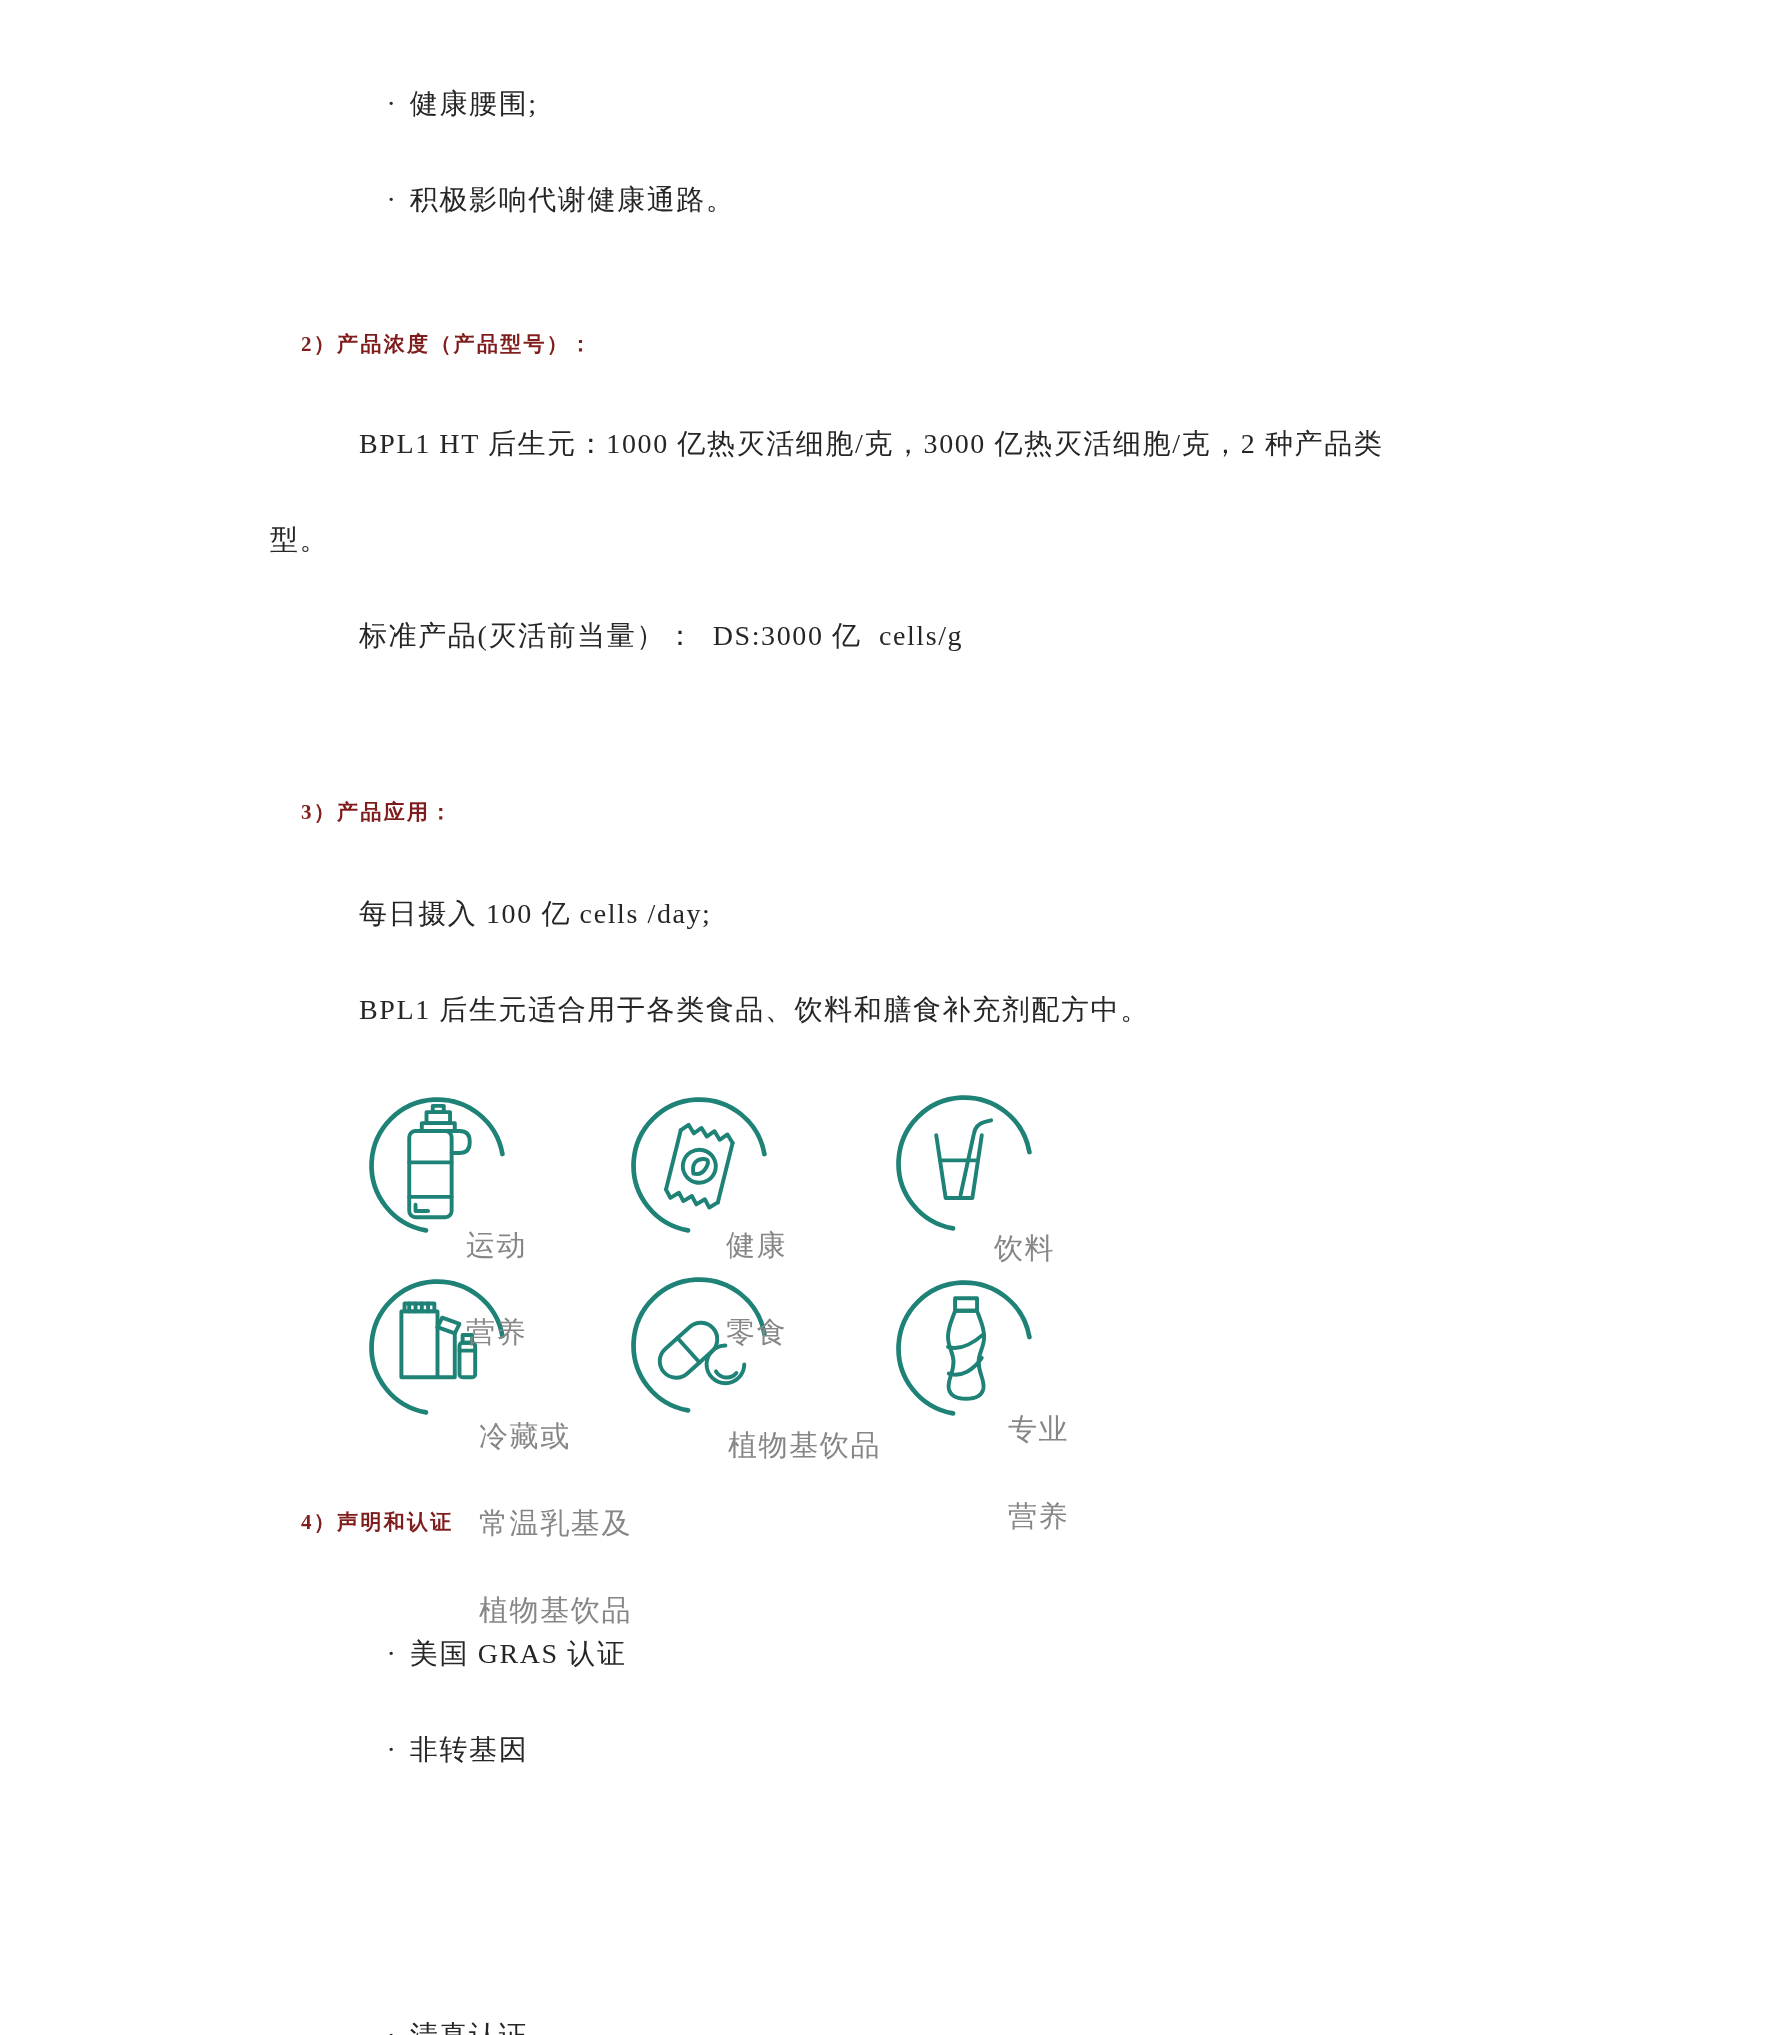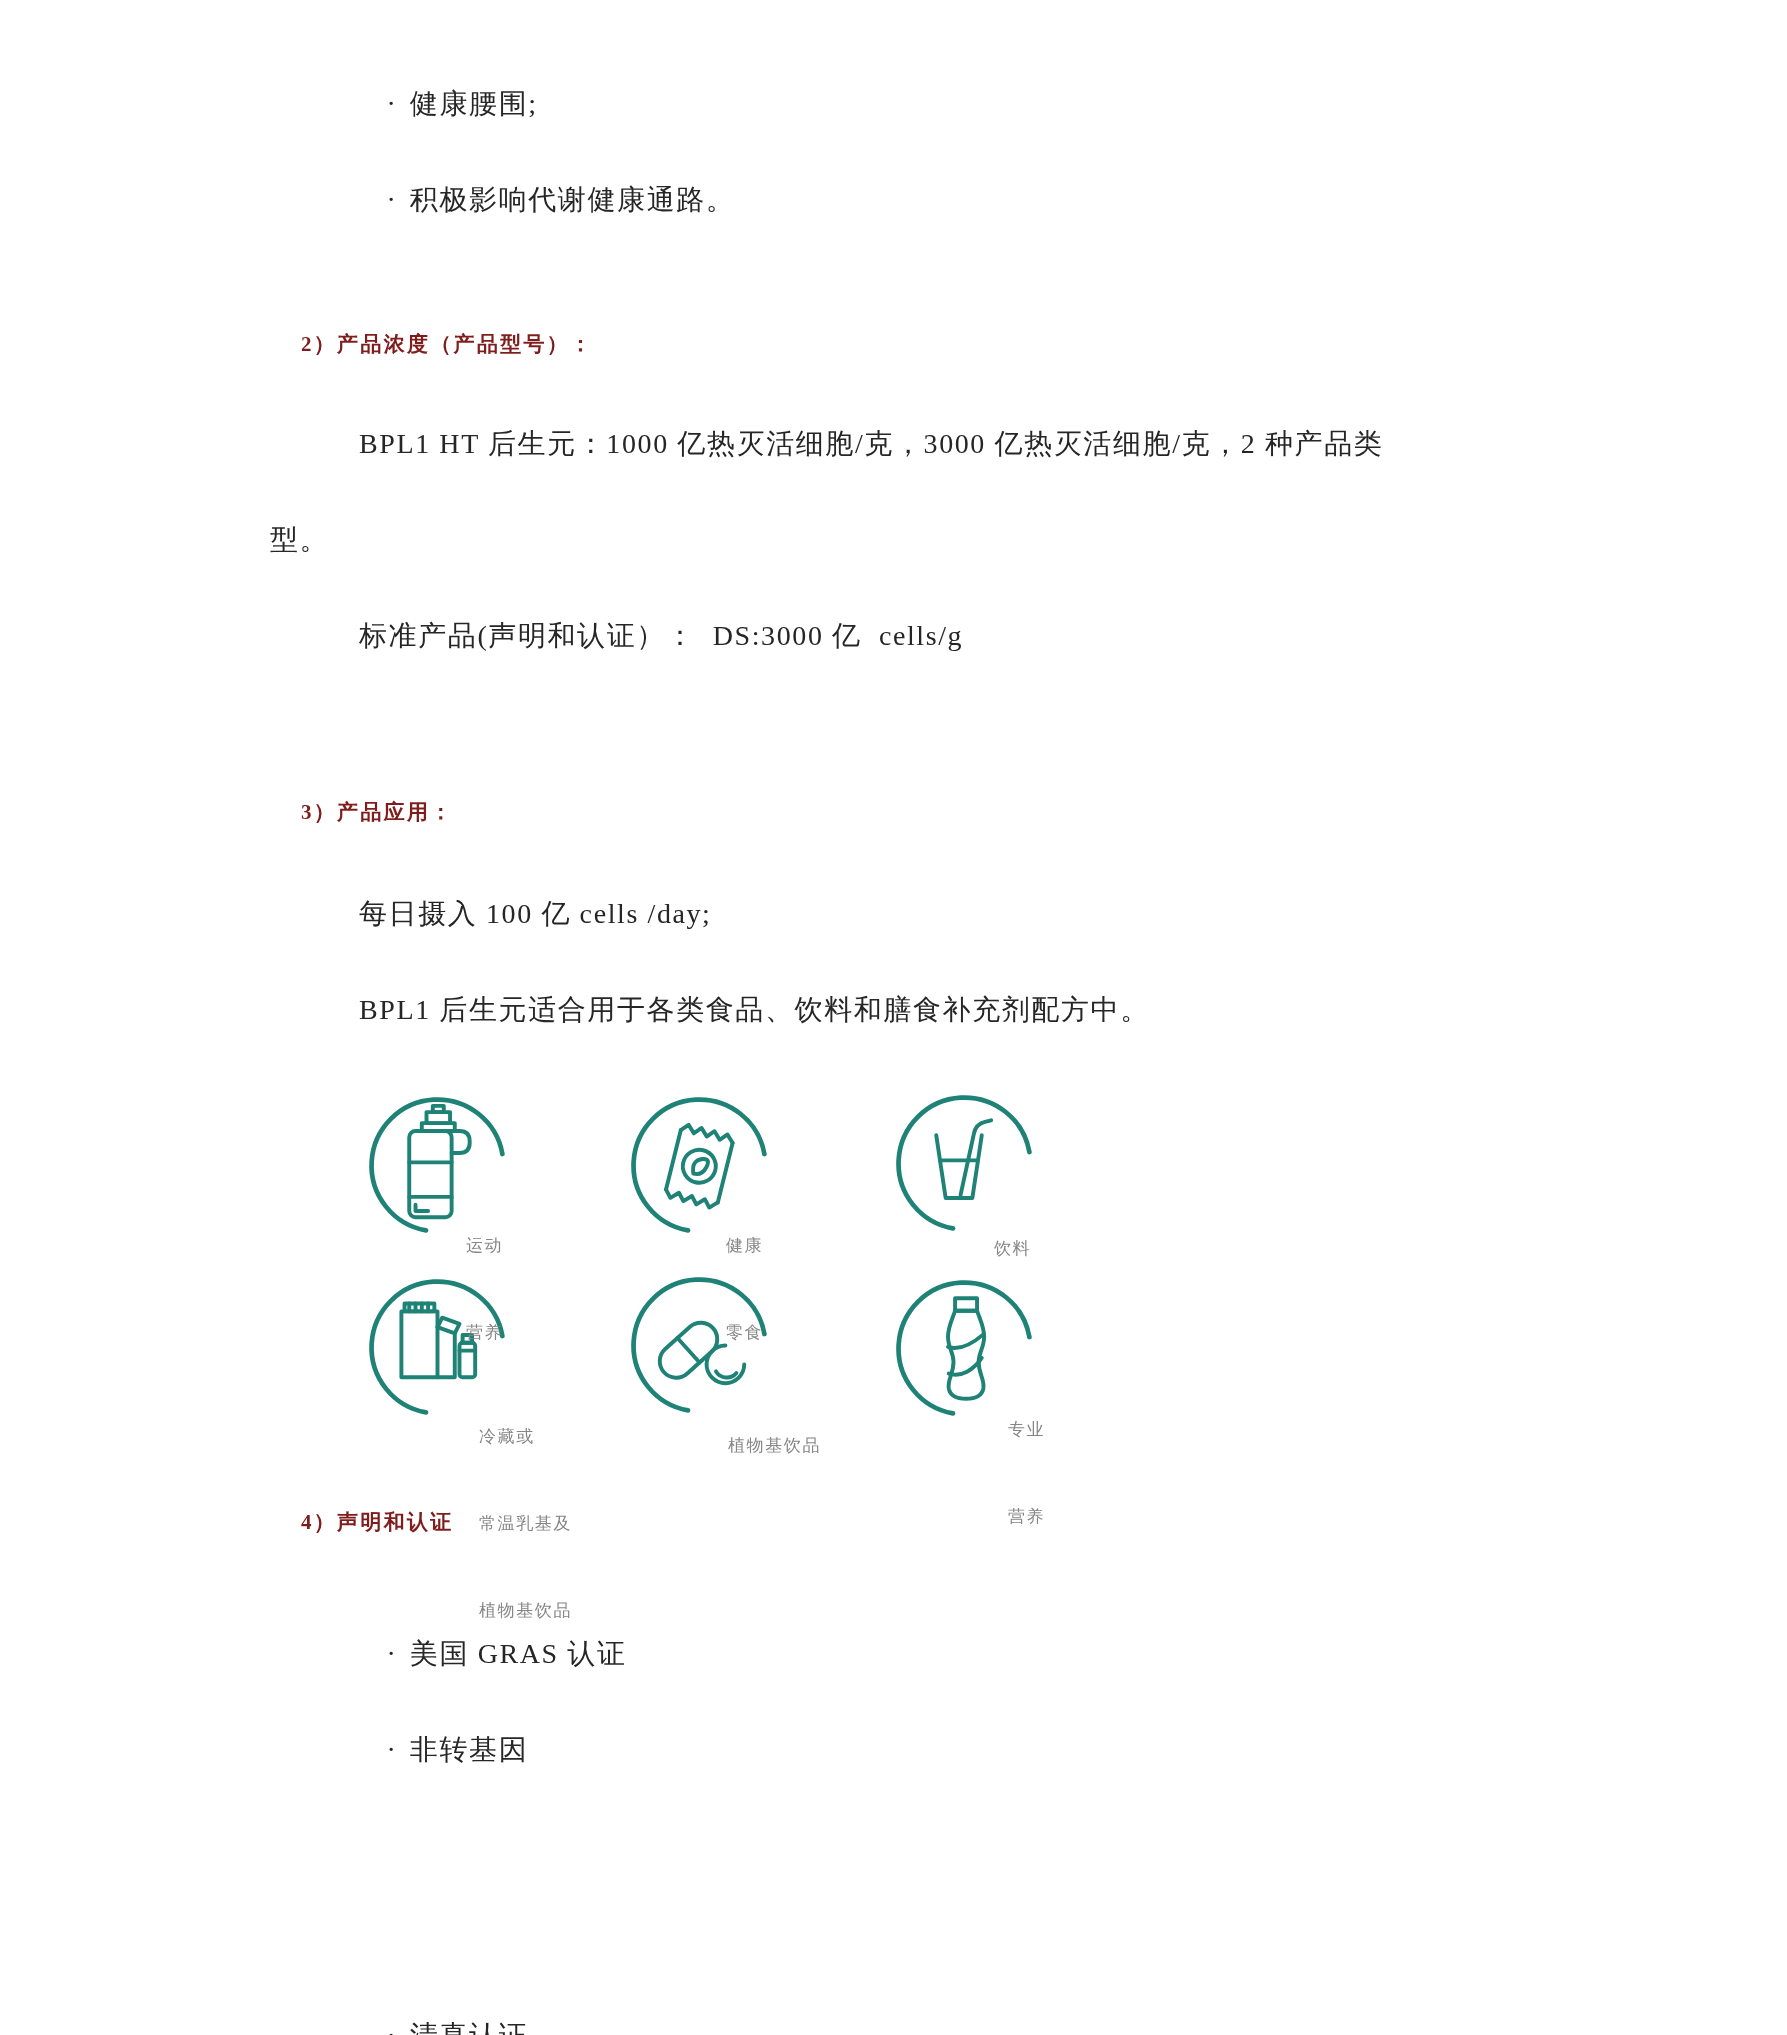--- a/index.html
+++ b/index.html
@@ -17,41 +17,41 @@
     white-space:pre; color:#7f1d1d;
   }
   .icon-block { position:absolute; width:157px; height:157px; }
   .icon-block svg { display:block; width:157px; height:157px; }
   .stroke {
     fill:none; stroke:#1f8276; stroke-width:5;
     stroke-linecap:round; stroke-linejoin:round;
   }
   .arc { stroke-width:6; }
   .icon-label {
-    position:absolute; font-size:17px; line-height:29px; color:#868686;
+    position:absolute; font-size:29px; line-height:29px; color:#868686;
     letter-spacing:1.6px; white-space:pre;
     font-family:"Liberation Sans", sans-serif;
   }
 </style>
 </head>
 <body>
 
 <div class="page">
 
   <div class="line" style="left:352px; top:53px">
     <span class="bullet-dot">·</span><span>健康腰围;</span>
   </div>
   <div class="line" style="left:352px; top:149px">
     <span class="bullet-dot">·</span><span>积极影响代谢健康通路。</span>
   </div>
 
   <div class="heading" style="left:301px; top:330px">2）产品浓度（产品型号）：</div>
   <div class="line" style="left:359px; top:425px">BPL1 HT 后生元：1000 亿热灭活细胞/克，3000 亿热灭活细胞/克，2 种产品类</div>
   <div class="line" style="left:270px; top:521px">型。</div>
-  <div class="line" style="left:359px; top:617px">标准产品(声明和认证）：  DS:3000 亿  cells/g</div>
+  <div class="line" style="left:359px; top:617px">标准产品(灭活前当量）：  DS:3000 亿  cells/g</div>
 
   <div class="heading" style="left:301px; top:798px">3）产品应用：</div>
   <div class="line" style="left:359px; top:895px">每日摄入 100 亿 cells /day;</div>
   <div class="line" style="left:359px; top:991px">BPL1 后生元适合用于各类食品、饮料和膳食补充剂配方中。</div>
 
   <div class="icon-block" style="left:359px; top:1087px">
     <svg viewBox="0 0 200 200">
       <path class="stroke arc" d="M182.7,85.4 A84,84 0 1 0 85.4,182.7"></path>
       <rect class="stroke" x="94" y="24" width="14" height="8"></rect>
       <rect class="stroke" x="86" y="32" width="30" height="14"></rect>

